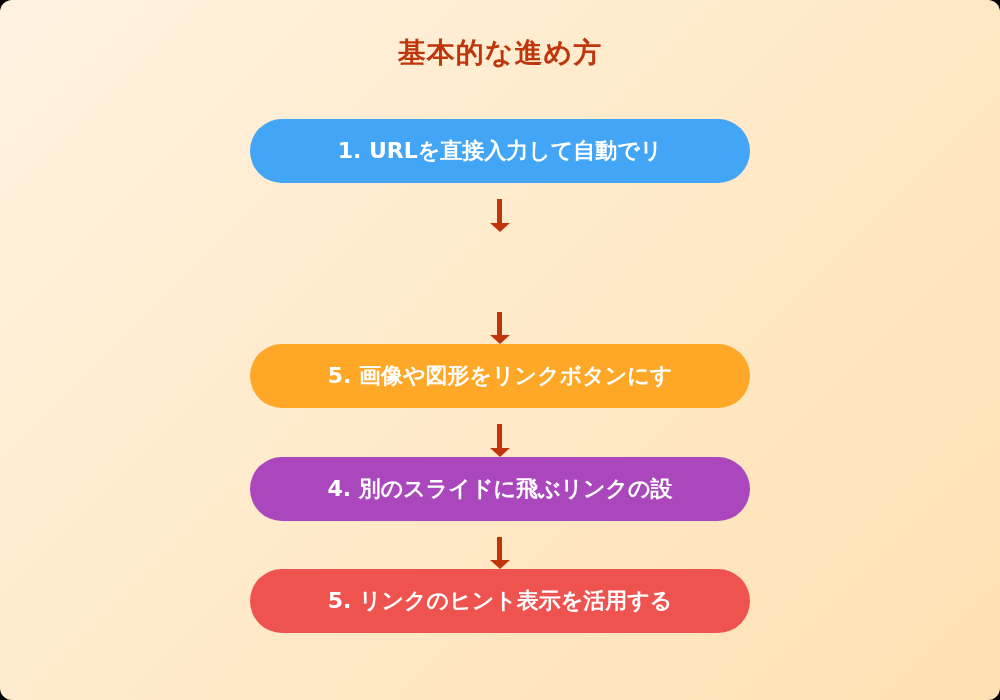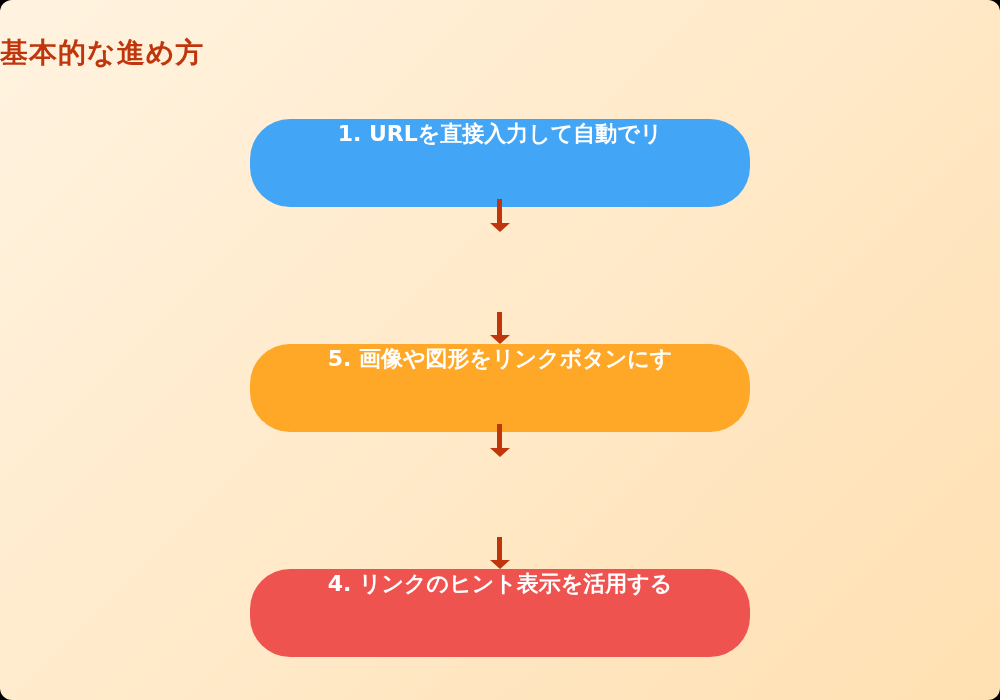--- a/index.html
+++ b/index.html
@@ -4,27 +4,27 @@
   <style>
     html, body { margin:0; padding:0; background:#000; }
     body { width:1000px; height:700px; overflow:hidden; }
     .card {
       position:absolute; left:0; top:0; width:1000px; height:700px;
       border-radius:12px;
       background: linear-gradient(135deg, #FFF3E0 0%, #FFE0B2 100%);
       font-family: "DejaVu Sans", "Liberation Sans", sans-serif;
     }
     .title {
-      position:absolute; top:34px; left:0; width:1000px; text-align:left;
+      position:absolute; top:34px; left:0; width:1000px; text-align:center;
       font-size:28px; font-weight:bold; color:#BF360C; letter-spacing:1px;
     }
     .step {
-      position:absolute; left:250px; width:500px; height:88px;
+      position:absolute; left:250px; width:500px; height:64px;
       border-radius:40px; color:#fff; font-weight:bold; font-size:22px;
-      display:flex; justify-content:center;
+      display:flex; align-items:center; justify-content:center;
       white-space:nowrap; overflow:hidden;
     }
     .arrow { position:absolute; left:497px; width:6px; }
     .arrow .shaft { position:absolute; left:0; top:0; width:5px; background:#BF360C; }
     .arrow .head {
       position:absolute; left:-7px; width:0; height:0;
       border-left:10px solid transparent; border-right:10px solid transparent;
       border-top:9px solid #BF360C;
     }
   </style>
@@ -48,21 +48,24 @@
   </div>
 
   <div class="step" style="top:344px;background:#FFA726;">
     <span>5. 画像や図形をリンクボタンにす</span>
   </div>
   <div class="arrow" style="top:424px;">
     <div class="shaft" style="height:25px;"></div>
     <div class="head" style="top:24px;"></div>
   </div>
 
+  <div class="step" style="top:457px;background:#AB47BC;">
+    <span>4. 別のスライドに飛ぶリンクの設</span>
+  </div>
   <div class="arrow" style="top:537px;">
     <div class="shaft" style="height:24px;"></div>
     <div class="head" style="top:23px;"></div>
   </div>
 
   <div class="step" style="top:569px;background:#EF5350;">
-    <span>4. リンクのヒント表示を活用する</span>
+    <span>5. リンクのヒント表示を活用する</span>
   </div>
 </div>
 
 </body></html>

